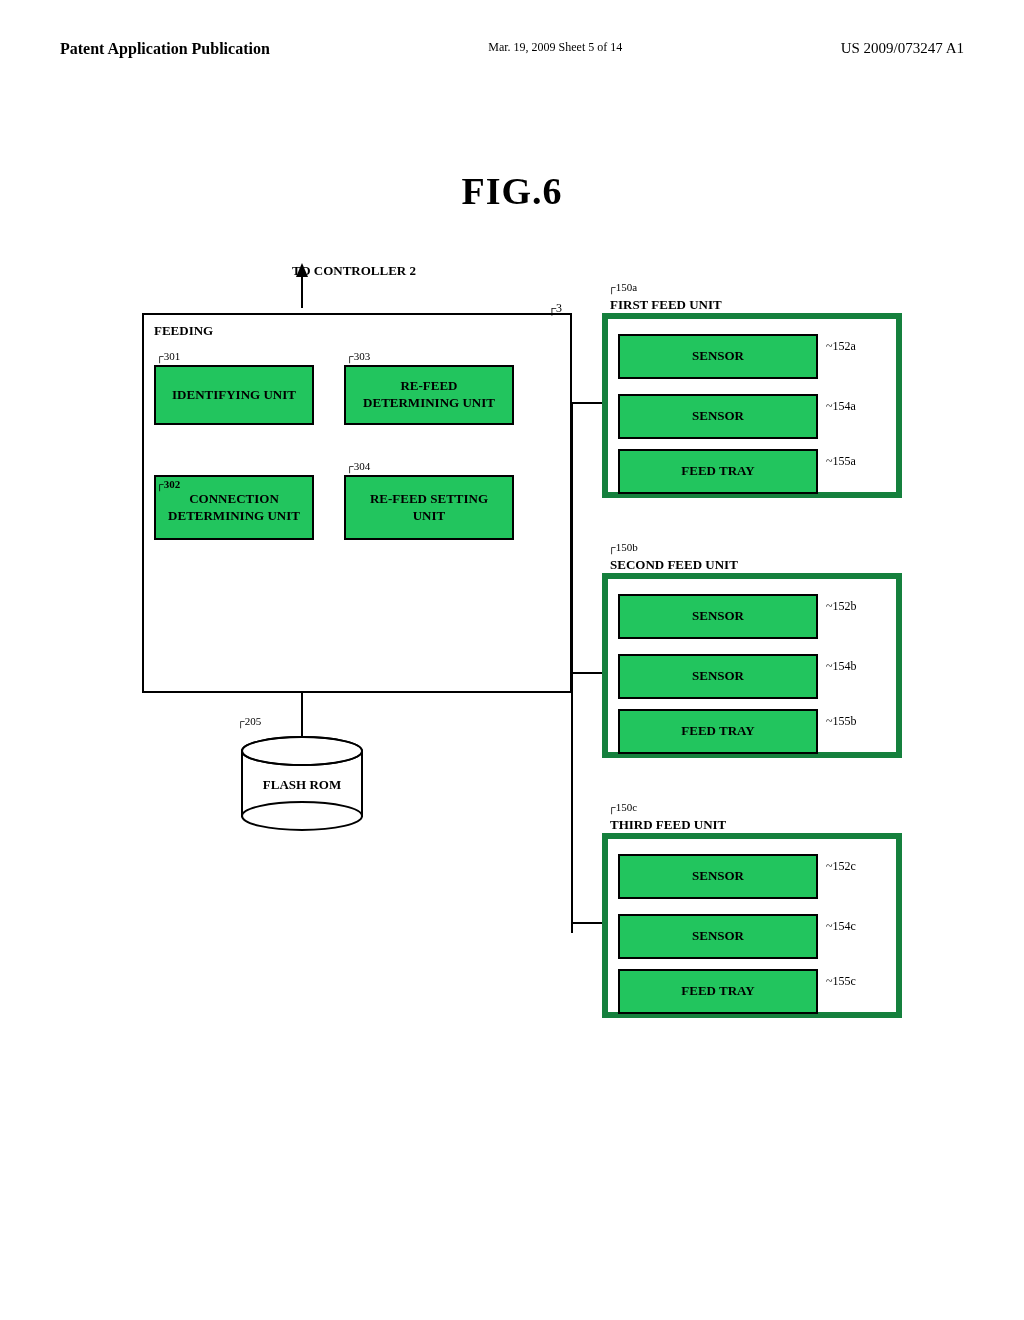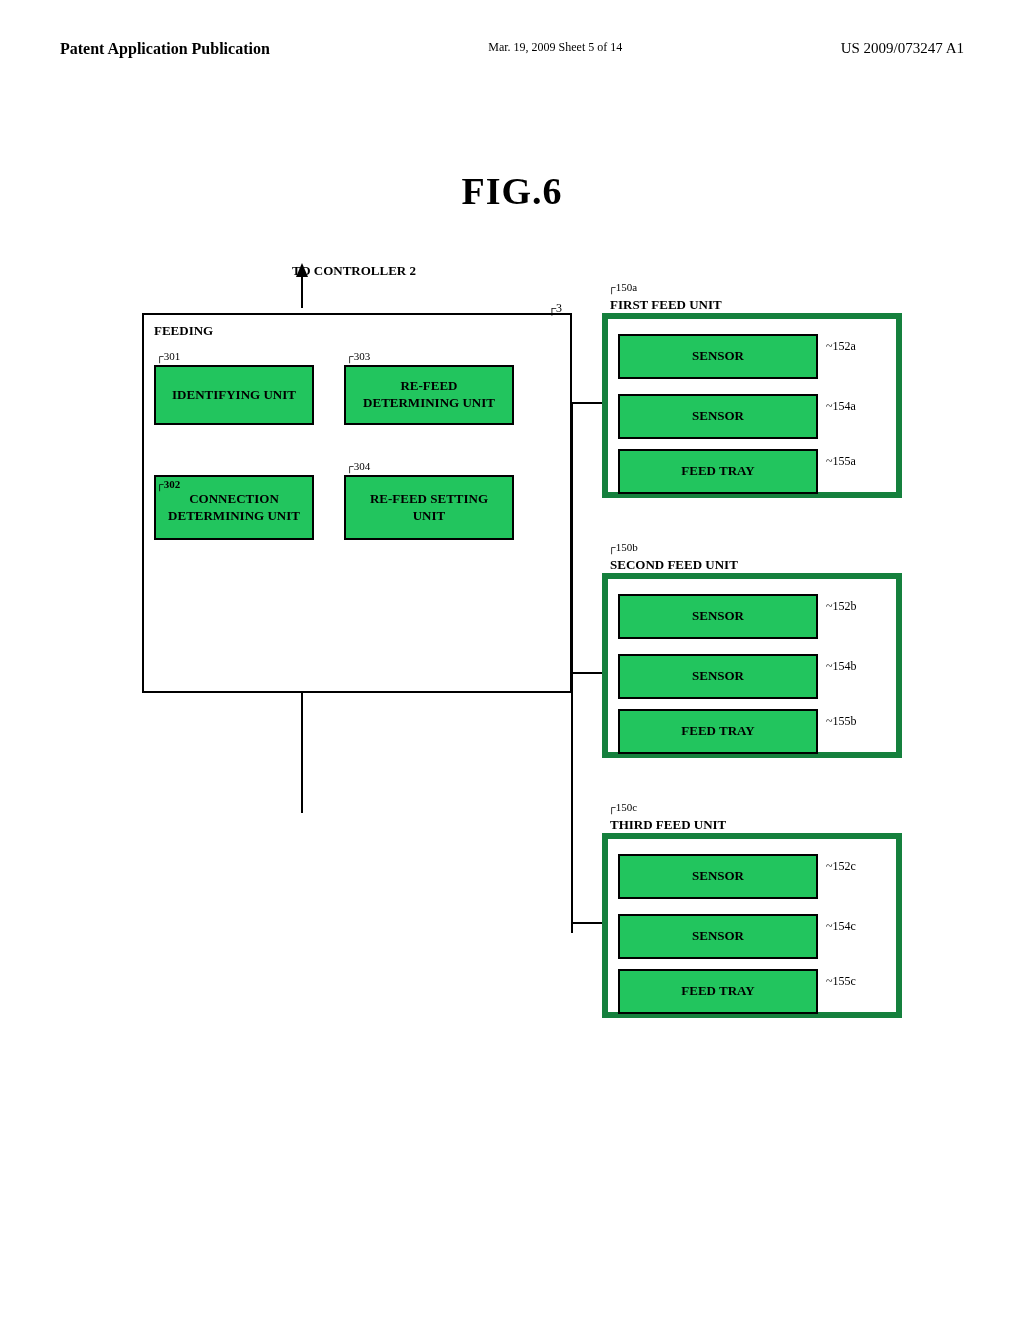--- a/index.html
+++ b/index.html
@@ -156,20 +156,38 @@
     <div class="box" style="left:200px; top:160px; width:170px; height:65px;">
       <div>
         <div style="position:absolute; top:-18px; left:0; font-size:11px; font-weight:normal;">┌<span>304</span></div>
         <span style="white-space:pre-line;">RE-FEED SETTING
 UNIT</span>
       </div>
     </div>
 
   </div>
 
+  <div style="position:absolute; left:155px; top:480px; width:130px; height:100px;">
+    
+    <div style="position:absolute; top:-18px; left:0; font-size:11px;">┌<span>205</span></div>
+    
+    <svg width="130" height="100">
+
+      <rect x="5" y="18" width="120" height="65" fill="white" stroke="#000" stroke-width="2"></rect>
+
+      <ellipse cx="65" cy="18" rx="60" ry="14" fill="white" stroke="#000" stroke-width="2"></ellipse>
+
+      <ellipse cx="65" cy="83" rx="60" ry="14" fill="white" stroke="#000" stroke-width="2"></ellipse>
+
+      <ellipse cx="65" cy="18" rx="59" ry="13" fill="white"></ellipse>
+      <ellipse cx="65" cy="18" rx="60" ry="14" fill="none" stroke="#000" stroke-width="2"></ellipse>
+
+      <text x="65" y="56" text-anchor="middle" font-size="13" font-weight="bold" font-family="Times New Roman, serif">FLASH ROM</text>
+    </svg>
+  </div>
 
   <div class="feed-unit-group" style="left:520px; top:60px; width:300px; height:185px;">
     <div style="position:absolute; top:-38px; left:0; font-size:11px;">┌<span>150a</span></div>
     <div style="position:absolute; top:-22px; left:2px; font-size:13px; font-weight:bold;">FIRST FEED UNIT</div>
 
     <div class="box" style="left:10px; top:15px; width:200px; height:45px;">
       <span>SENSOR</span>
     </div>
     <div style="position:absolute; top:20px; left:218px; font-size:12px;">~<span>152a</span></div>
 

